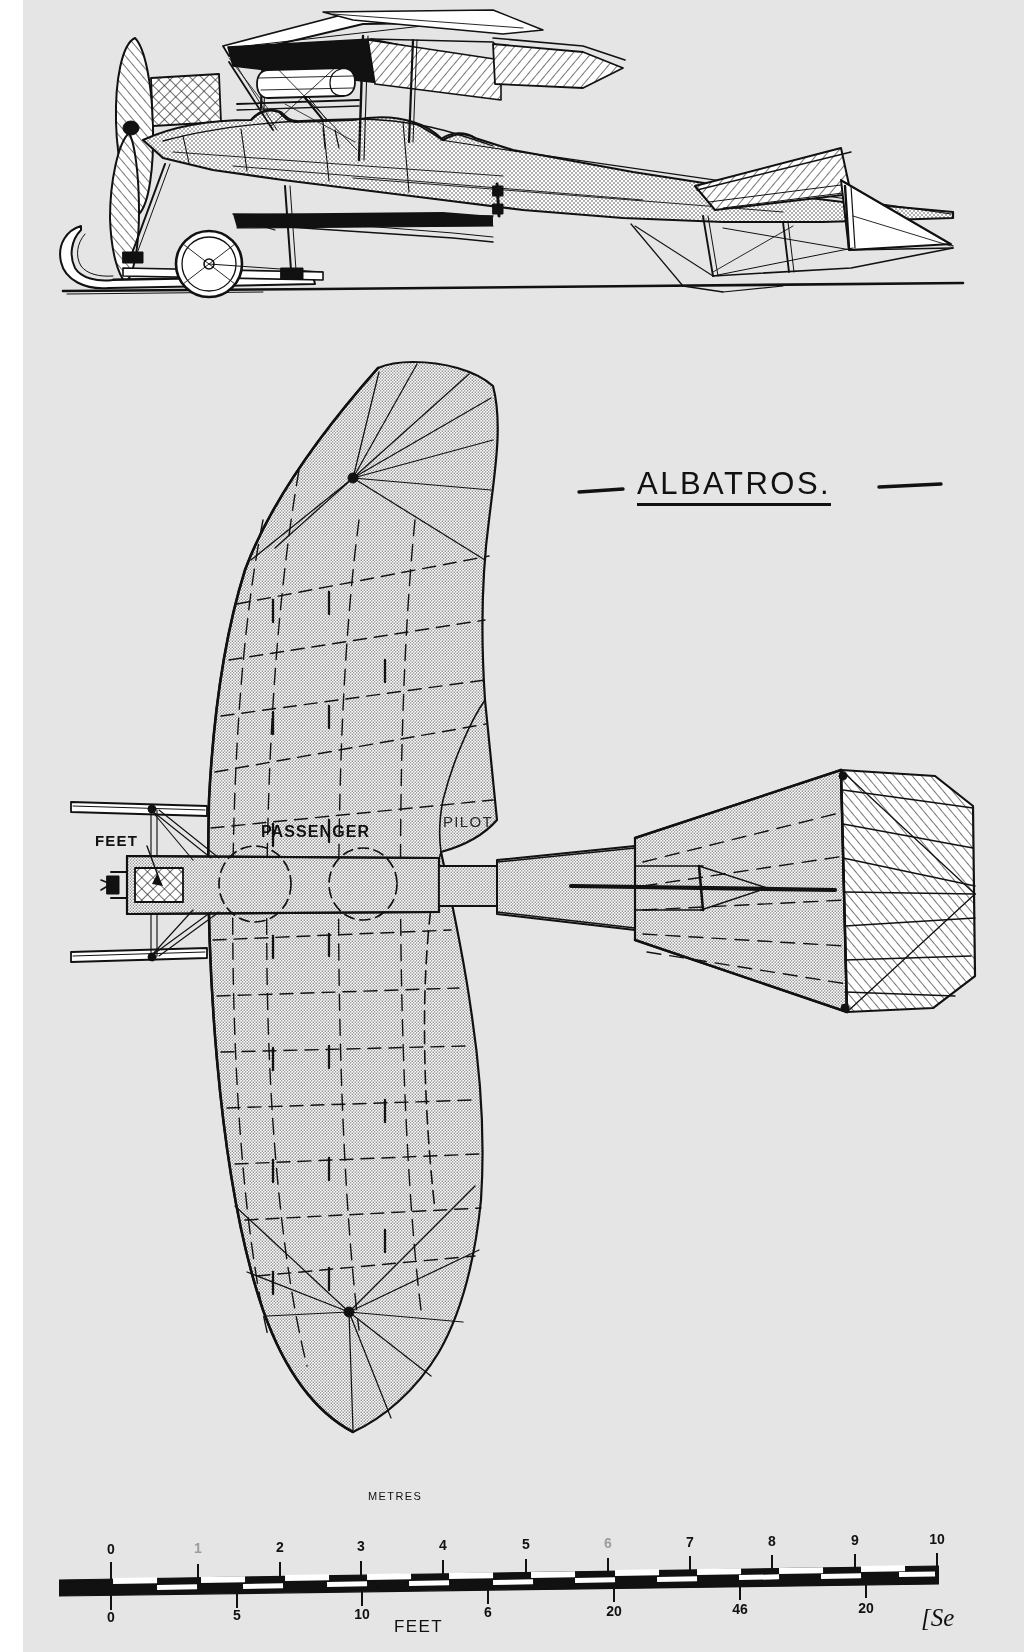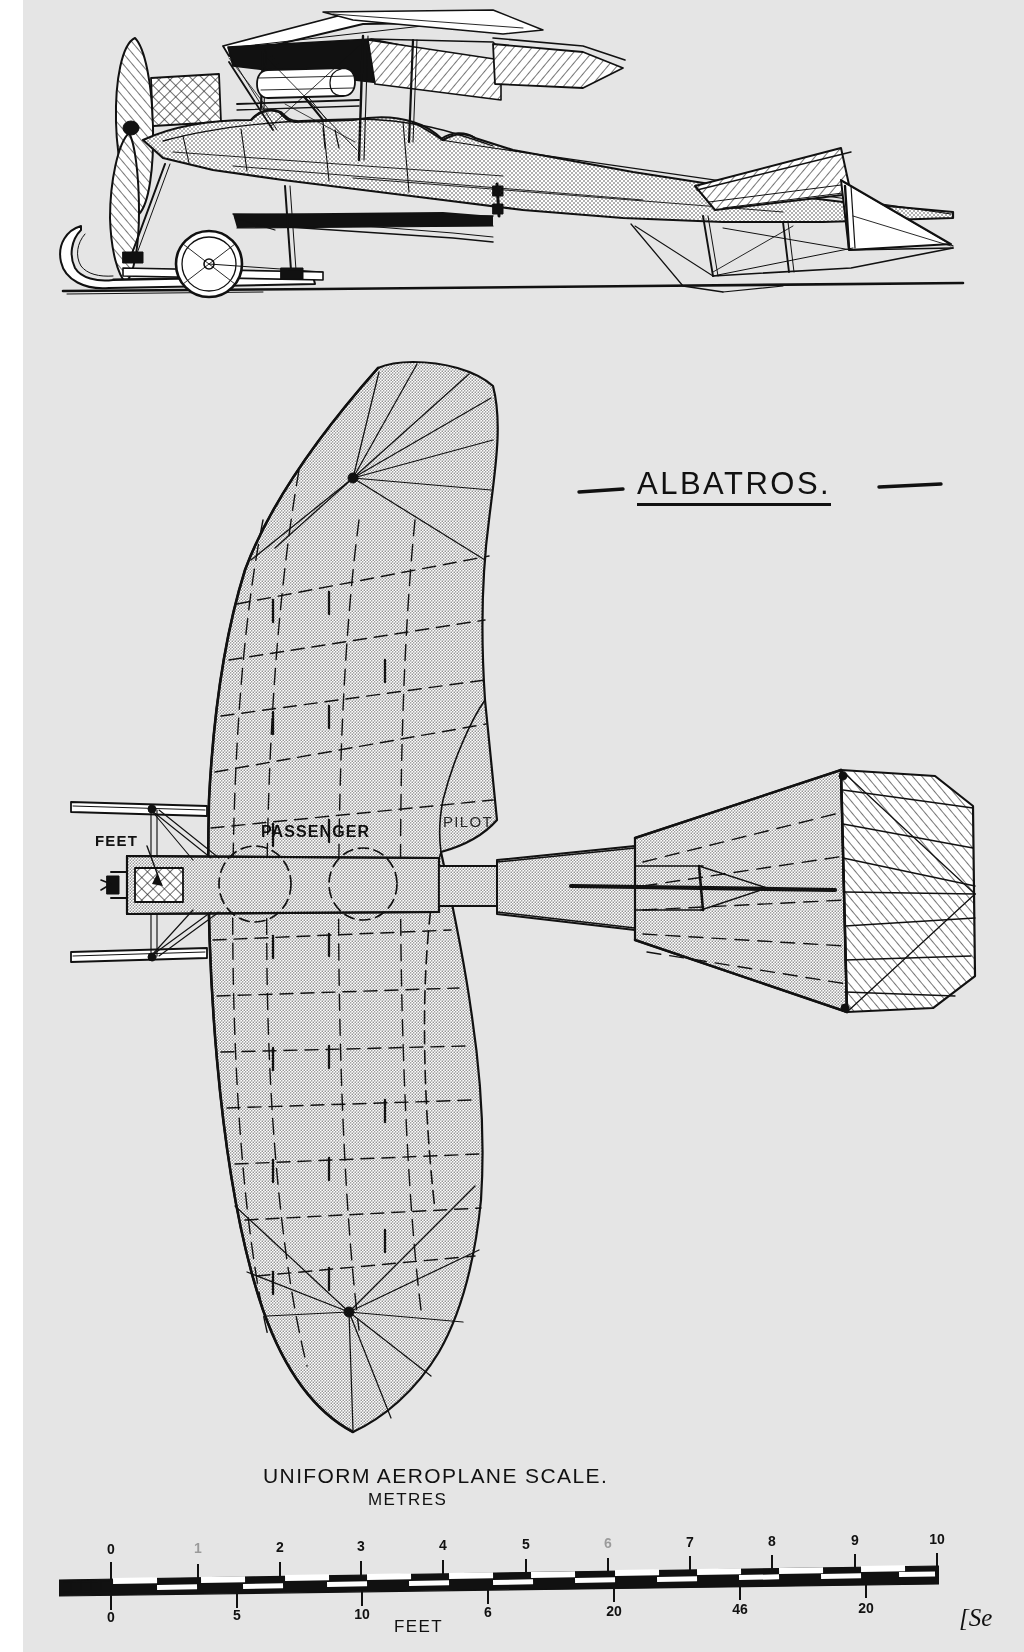--- a/index.html
+++ b/index.html
@@ -41,24 +41,24 @@
     font-size: 31px;
     letter-spacing: 2.5px;
     font-weight: 400;
     border-bottom: 3px solid #111;
     padding-bottom: 1px;
   }
   #label-motor   { left: 72px;  top: 832px; font-size: 15px; letter-spacing: 1.2px; }
   #label-passenger { left: 238px; top: 823px; font-size: 16px; letter-spacing: 1.1px; border-radius: 7px; }
   #label-pilot   { left: 420px; top: 813px; font-size: 15px; font-weight: 400; letter-spacing: 1.3px; color:#2a2a2a;text-align:right; }
   #scale-title   { left: 240px; top: 1464px; font-size: 21px; letter-spacing: 1.4px; font-weight:400; }
-  #scale-metres  { left: 345px; top: 1490px; font-size: 17px; letter-spacing: 1.4px; font-weight:400; }
+  #scale-metres  { left: 345px; top: 1490px; font-size: 11px; letter-spacing: 1.4px; font-weight:400; }
   #scale-feet    { left: 371px; top: 1617px; font-size: 17px; letter-spacing: 1.4px; font-weight:400; }
   #folio {
-    left: 936px; top: 1604px;
+    left: 898px; top: 1604px;
     font-family: "Liberation Serif", serif;
     font-style: italic;
     font-weight: 400;
     font-size: 25px;
     letter-spacing: 0px;
   }
   .tick-num {
     position: absolute;
     font-family: "Liberation Sans", sans-serif;
     font-weight: 700;
@@ -500,21 +500,20 @@
       <path d="M856 487 L918 484"></path>
     </g>
   </svg>
 
   <div class="lbl" id="title-text">ALBATROS.</div>
 
   <div class="lbl" id="label-motor">FEET</div>
   <div class="lbl" id="label-passenger">PASSENGER</div>
   <div class="lbl" id="label-pilot">PILOT</div>
 
-  <div class="lbl" id="scale-title">UNIFORM AEROPLANE SCALE.</div>
   <div class="lbl" id="scale-metres">METRES</div>
   <div class="lbl" id="scale-feet">FEET</div>
 
   <div class="lbl" id="folio">[Se</div>
 
   <div id="metres-ticks">
       <div class="tick-num" style="left: 88px; top: 1541px;">0</div>
       <div class="tick-num faint" style="left: 175px; top: 1540px;">1</div>
       <div class="tick-num" style="left: 257px; top: 1539px;">2</div>
       <div class="tick-num" style="left: 338px; top: 1538px;">3</div>

